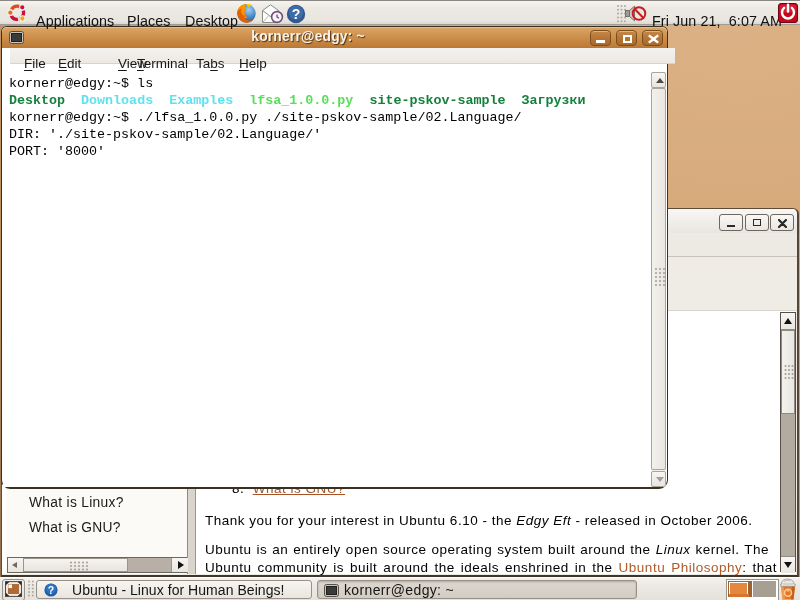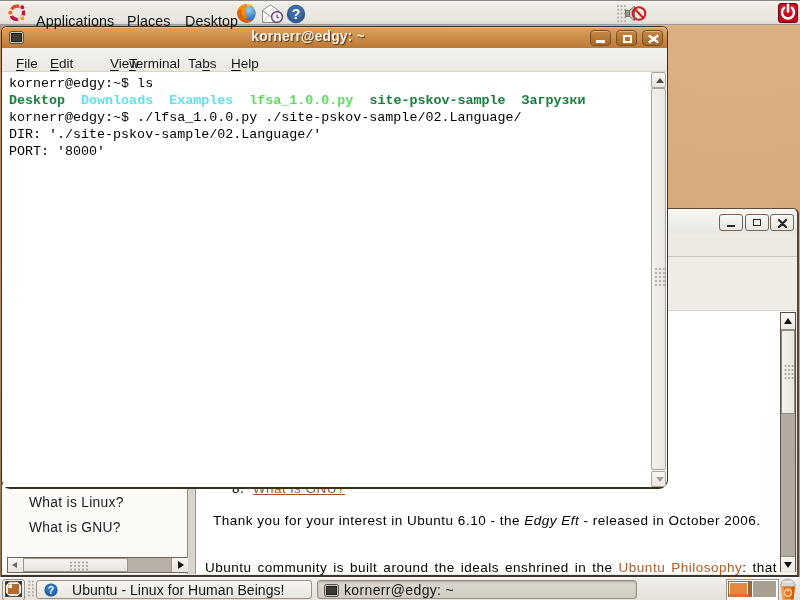--- a/index.html
+++ b/index.html
@@ -16,21 +16,21 @@
   background:#fff;border:1px solid #3a3020;border-bottom-width:2px;border-radius:6px 6px 9px 9px;box-sizing:border-box;}
 #ttitle{left:0;top:0;width:100%;height:21px;
   background:linear-gradient(#dba567 0%,#d49a58 25%,#c98a45 60%,#bf7d3a 90%,#b97737 100%);
   border-radius:5px 5px 0 0;box-shadow:inset 0 1px 0 #e7bc8c;}
 #ttitle .txt{position:absolute;left:24px;width:564px;top:2px;text-align:center;
   font-size:13.8px;font-weight:bold;color:#f7f3ec;letter-spacing:0.2px;
   text-shadow:1px 1px 1px rgba(70,40,8,0.9);}
 .tbtn{position:absolute;top:3px;width:21px;height:16px;border-radius:4px;
   background:linear-gradient(#c58748 0%,#b57434 55%,#aa6a2c 100%);
   border:1px solid #7a4e1d;box-sizing:border-box;box-shadow:inset 0 1px 0 rgba(255,220,180,.5);}
-#tmenu{left:0;top:21px;width:665px;height:24px;background:linear-gradient(#f4f2ee,#ece9e3);
+#tmenu{left:8px;top:21px;width:665px;height:16px;background:linear-gradient(#f4f2ee,#ece9e3);
   border-bottom:1px solid #d8d4cc;box-sizing:border-box;}
 #tmenu span{position:absolute;top:8px;font-size:13.5px;color:#161616;}
 #tmenu u{text-decoration:underline;text-underline-offset:1.5px;}
 #tbody{left:1px;top:45px;width:650px;height:415px;background:#ffffff;overflow:hidden;}
 #tscroll{right:1px;top:45px;width:15px;height:415px;background:#f1eee9;}
 .sbb{position:absolute;left:0;width:15px;height:16px;background:linear-gradient(#f8f6f3,#e9e5df);
   border:1px solid #aaa49a;box-sizing:border-box;border-radius:2px;}
 #tthumb{position:absolute;left:0;top:16px;width:15px;height:382px;
   background:linear-gradient(90deg,#f3f1ed,#eae6e0);border:1px solid #aaa49a;box-sizing:border-box;border-radius:2px;}
 .arrow{width:0;height:0;position:absolute;}
@@ -108,21 +108,22 @@
             </svg>
           </div>
         <div class="abs" style="left:163px;top:0;width:16px;height:14px;background:linear-gradient(#f7f5f2,#e9e5df);border-left:1px solid #9a948b;">
           <span class="arrow" style="left:6px;top:3px;border-top:4px solid transparent;border-bottom:4px solid transparent;border-left:6px solid #111;"></span>
         </div>
       </div>
     </div>
     <div class="abs" id="fdivider"></div>
     <div class="abs" id="mainframe">
       <div class="abs" style="left:36px;top:170px;">8.&nbsp; <a style="color:#a5542a;text-decoration:underline;">What is GNU?</a></div>
-      <div class="abs" style="left:9px;top:202px;margin-left:8px;">Thank you for your interest in Ubuntu 6.10 - the <i>Edgy Eft</i> - released in October 2006.</div>
+      <div class="abs" style="left:9px;top:202px;">Thank you for your interest in Ubuntu 6.10 - the <i>Edgy Eft</i> - released in October 2006.</div>
+      <div class="abs" style="left:9px;top:231px;width:564px;text-align:justify;text-align-last:justify;">Ubuntu is an entirely open source operating system built around the <i>Linux</i> kernel. The</div>
       <div class="abs" style="left:9px;top:249px;width:572px;text-align:justify;text-align-last:justify;">Ubuntu community is built around the ideals enshrined in the <a style="color:#b05a28;">Ubuntu Philosophy</a>: that</div>
     </div>
     <div class="abs" id="vscroll">
       <div class="abs" style="left:0px;top:0px;width:14px;height:16px;background:linear-gradient(#f8f6f3,#eae6e0);border-bottom:1px solid #8f8a82;">
         <span class="arrow" style="left:3px;top:5px;border-left:4px solid transparent;border-right:4px solid transparent;border-bottom:6px solid #111;"></span>
       </div>
       <div class="abs" style="left:0px;top:17px;width:14px;height:84px;background:linear-gradient(90deg,#f4f2ee,#e9e5df);border:1px solid #8f8a82;box-sizing:border-box;">
           <svg class="abs" style="left:2px;top:33px;" width="10" height="18" viewBox="0 0 10 18">
             <g fill="#a39c91">
 <circle cx="1.5" cy="2" r="1"></circle>
@@ -273,20 +274,21 @@
         <circle cx="5.5" cy="17.2" r="1"></circle>
         <circle cx="9" cy="17.2" r="1"></circle>
     </g>
   </svg>
   <svg class="abs" style="left:625px;top:4px;" width="25" height="17" viewBox="0 0 25 17">
     <rect x="0.5" y="5.5" width="4" height="6" fill="#9b9b97" stroke="#70706c"></rect>
     <path d="M4.5 5.5 L9.5 1.2 L9.5 15.8 L4.5 11.5 Z" fill="#c9c9c5" stroke="#70706c"></path>
     <circle cx="14" cy="8.5" r="6.3" fill="none" stroke="#cc1c1c" stroke-width="2"></circle>
     <path d="M9.7 4 L18.4 13" stroke="#cc1c1c" stroke-width="2"></path>
   </svg>
+  <span class="pmenu" style="left:652px;">Fri Jun 21, &nbsp;6:07 AM</span>
 
   <svg class="abs" style="left:778px;top:2px;" width="20" height="20" viewBox="0 0 20 20">
     <rect x="0.5" y="0.5" width="19" height="19" rx="2.5" fill="#c4071b" stroke="#6e0410"></rect>
     <rect x="1.5" y="1.5" width="17" height="8" rx="2" fill="#d9293c" opacity="0.6"></rect>
     <path d="M6.1 4.9 A 6 6 0 1 0 13.9 4.9" fill="none" stroke="#ffffff" stroke-width="2.5" stroke-linecap="round"></path>
     <path d="M10 1.8 L10 8.4" stroke="#ffffff" stroke-width="2.5" stroke-linecap="round"></path>
   </svg>
 </div>
 
 <div class="abs" id="taskbar">

